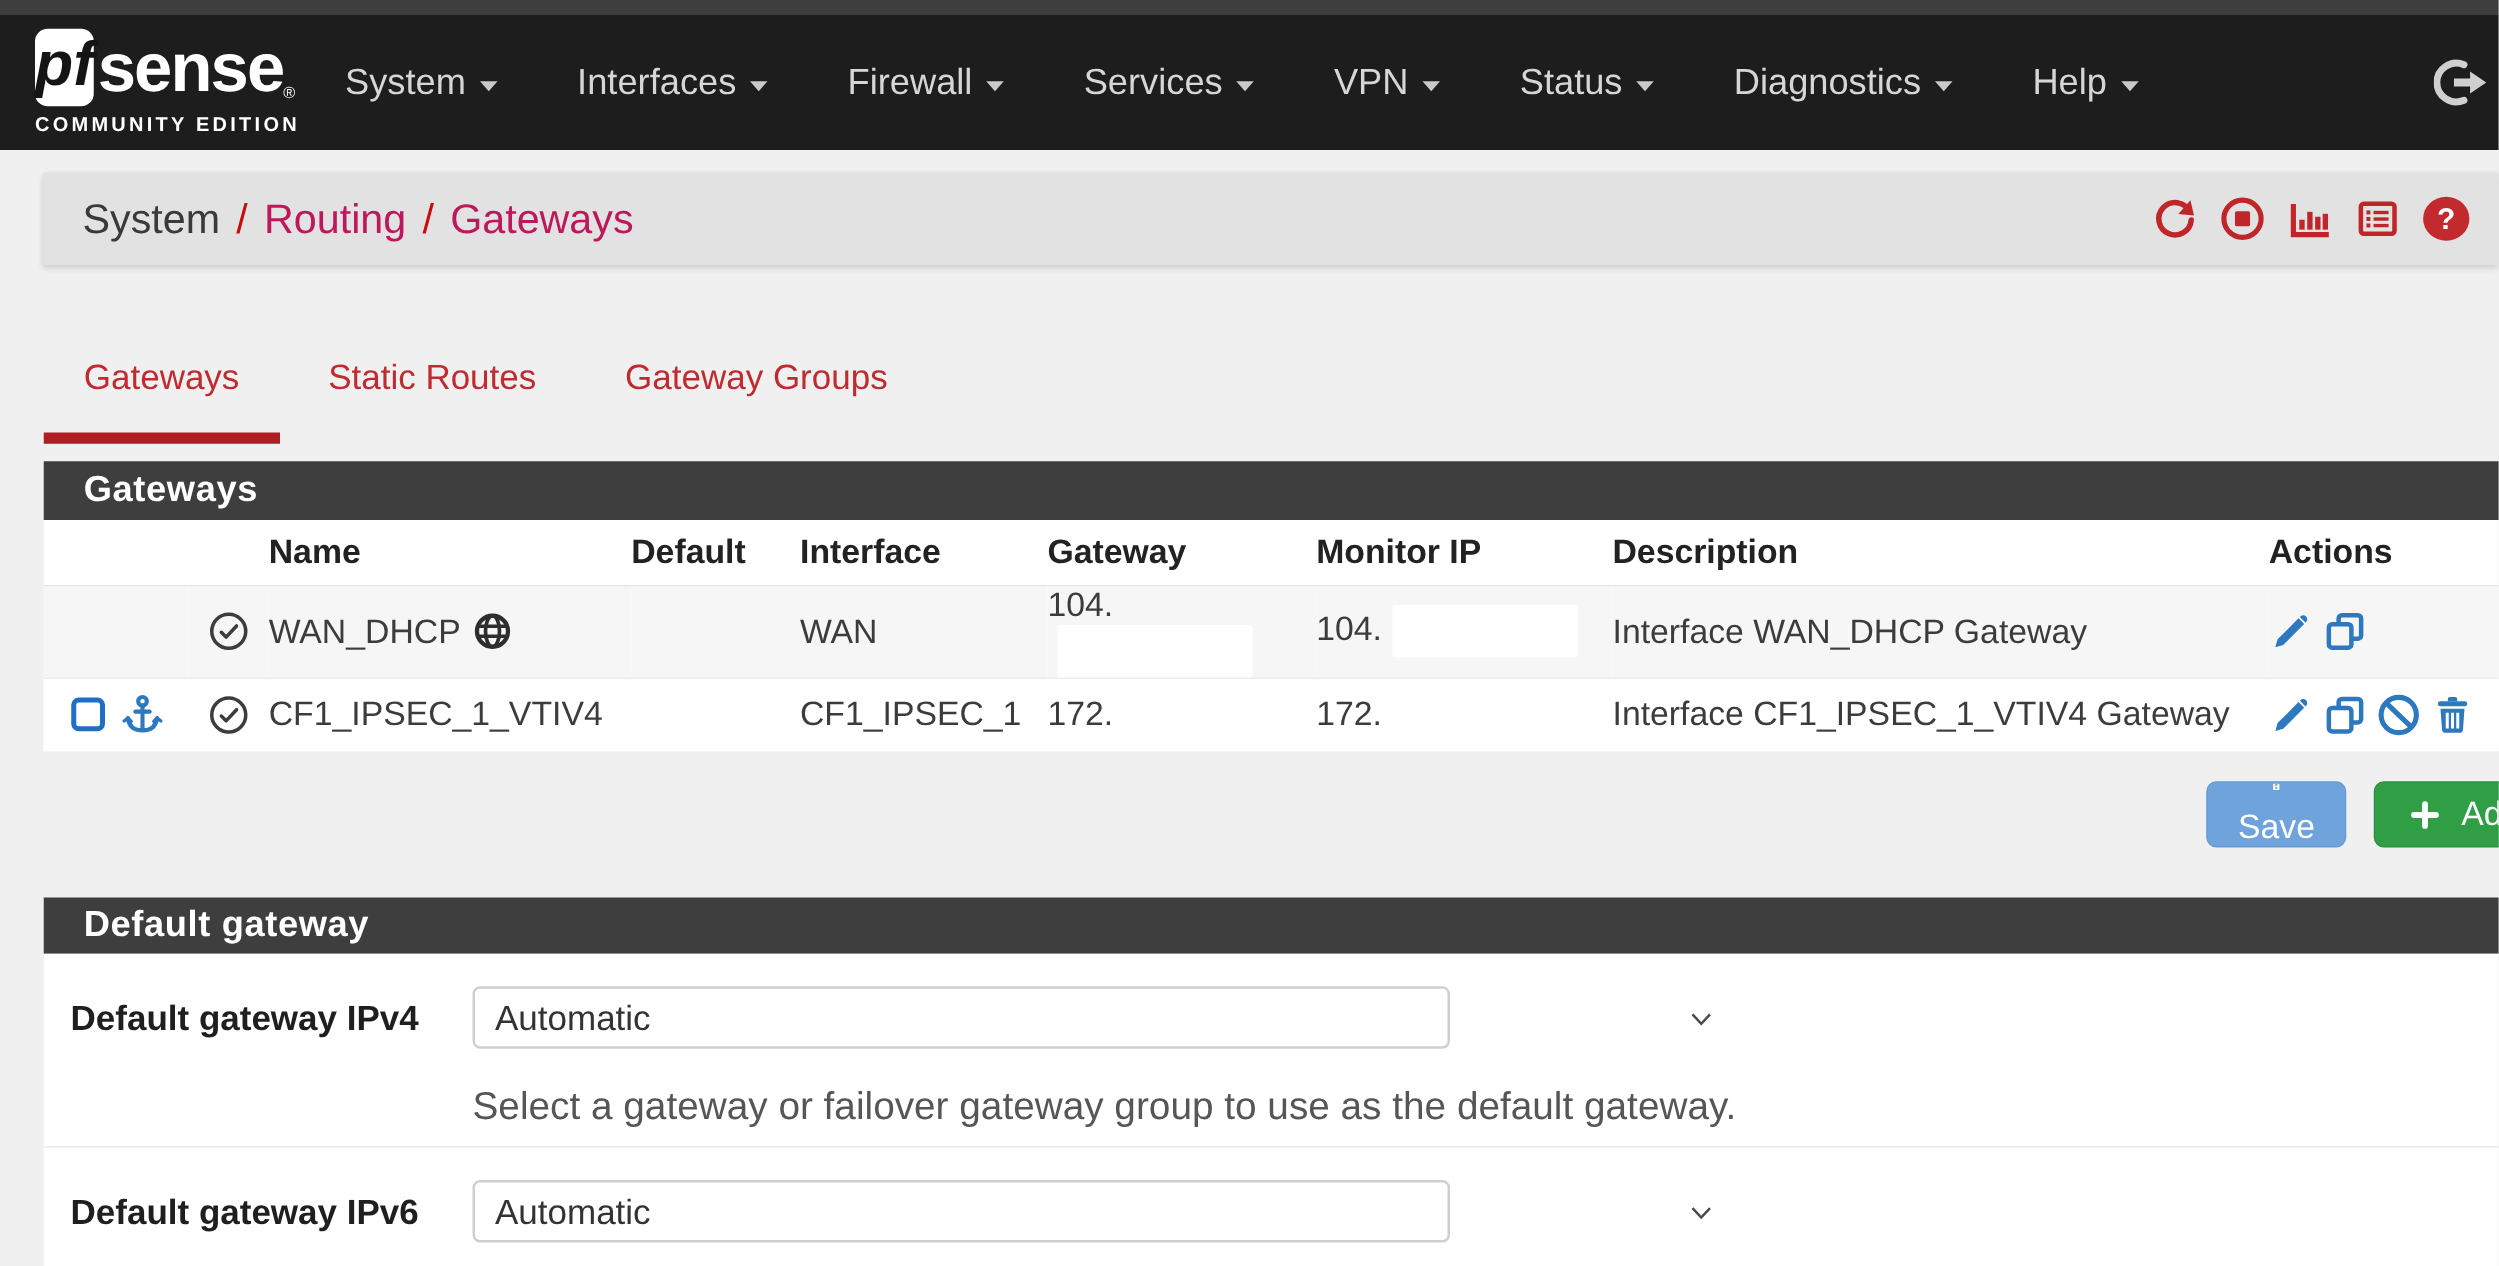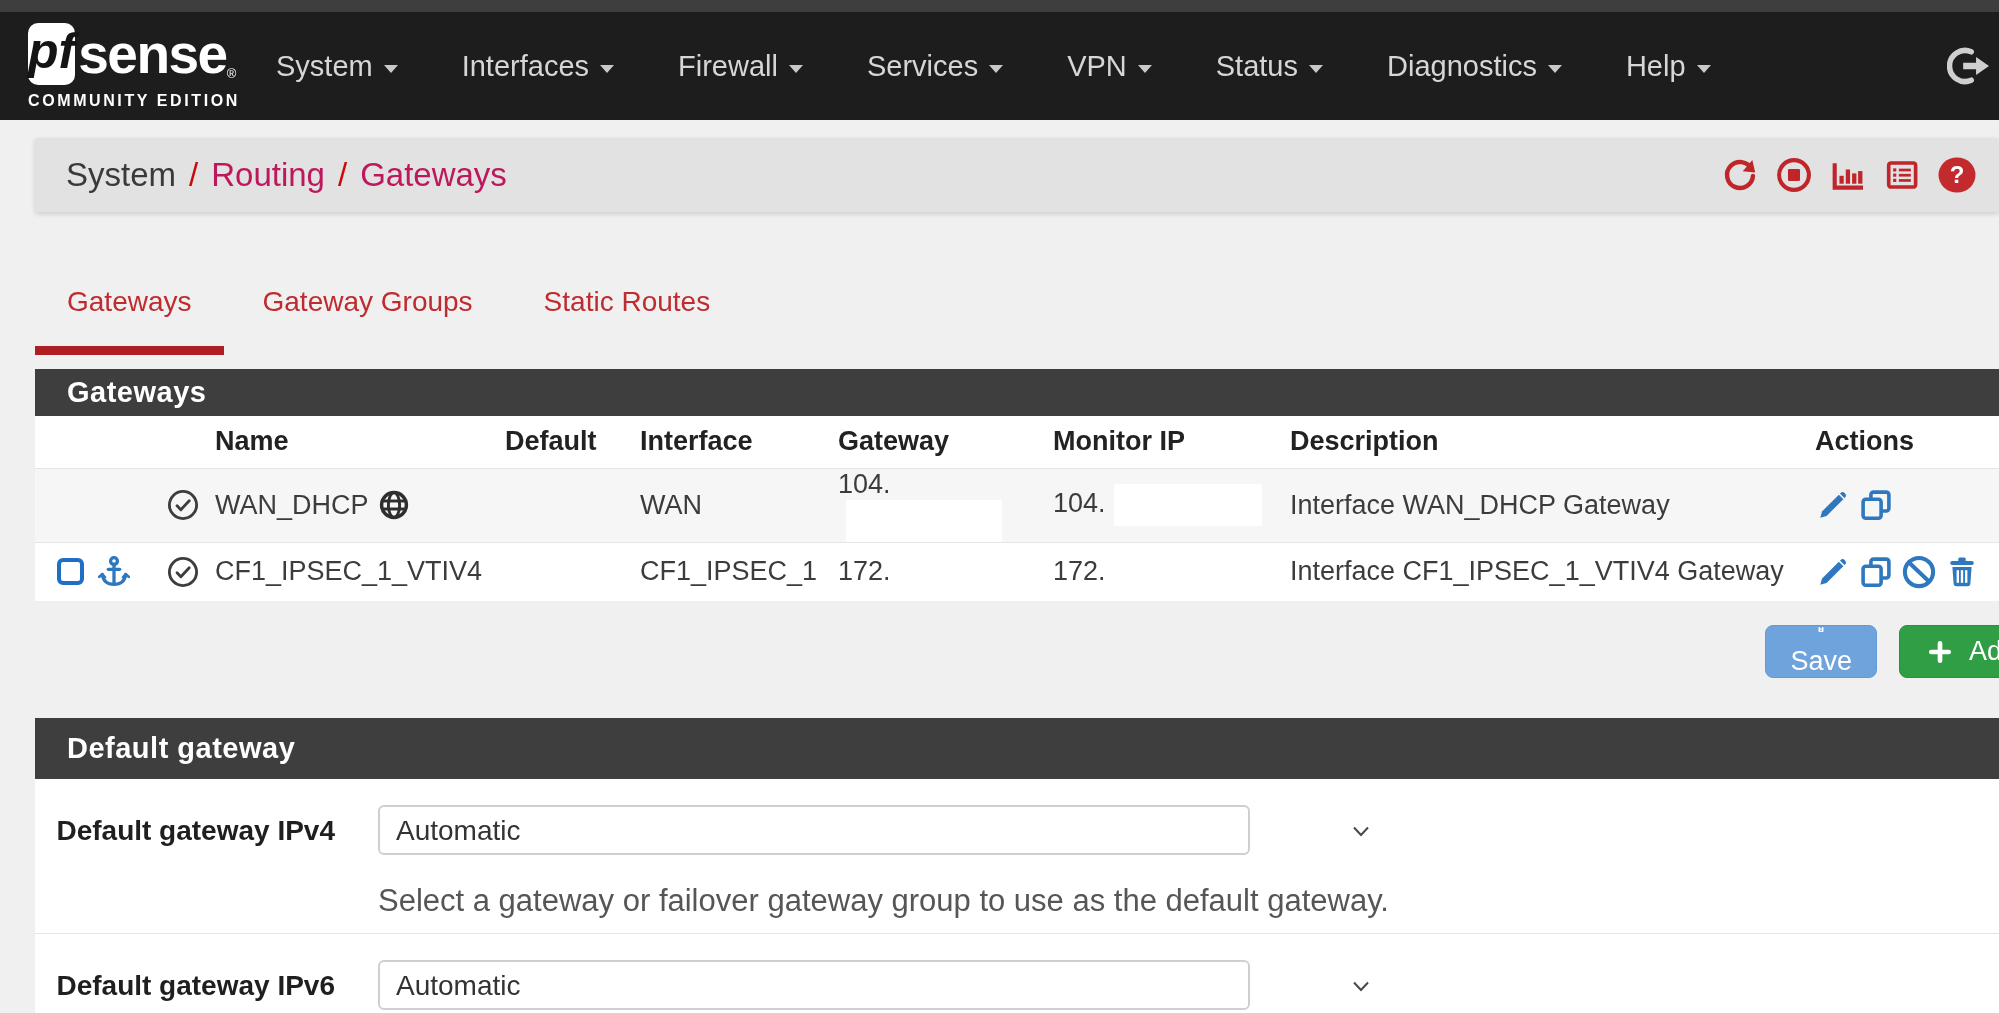--- a/index.html
+++ b/index.html
@@ -65,21 +65,21 @@
   .btn { height:53px; border-radius:8px; font-size:27px; color:#fff; display:flex;
     align-items:center; cursor:pointer; border:none; font-family:inherit; }
   .btn-save { background:#6fa3dc; padding:0 24px; gap:13px; border:1px solid #639ad5;flex-direction:column; }
   .btn-add { background:#2f9e45; padding:0 26px; gap:15px; border:1px solid #2a9040; }
   
   .dg-body { background:#fff; }
   .dg-row { display:flex; padding:26px 0 14px 0; }
   .dg-row + .dg-row { border-top:1px solid #e5e5e5; }
   .dg-label { width:300px; text-align:right; font-weight:bold; font-size:28px; color:#1f1f1f; padding-top:10px; flex:none;}
   .dg-control { margin-left:43px; position:relative; }
-  .dg-select { width:872px; height:50px; font-size:28px; color:#333; padding:0 56px 0 16px;
+  .dg-select { width:782px; height:50px; font-size:28px; color:#333; padding:0 56px 0 16px;
     border:2px solid #cfcfcf; border-radius:6px; background:#fff; appearance:none; -webkit-appearance:none;
     font-family:inherit; cursor:pointer;}
   .chev { position:absolute; right:16px; top:14px; pointer-events:none; }
   .dg-help { margin-top:28px; font-size:31px; color:#565656; }
 </style>
 </head>
 <body>
 
 <div class="topstrip"></div>
 
@@ -169,22 +169,22 @@
     </svg>
     <svg width="40" height="38" viewBox="0 0 24 23">
       <ellipse cx="12" cy="11.5" rx="11.2" ry="10.6" fill="#c32a2e"></ellipse>
       <text x="12" y="16.6" text-anchor="middle" font-family="Liberation Sans, sans-serif" font-size="14.5" font-weight="bold" fill="#ffffff">?</text>
     </svg>
   </div>
 </div>
 
 <div class="tabs">
   <div class="tab active">Gateways</div>
+  <div class="tab">Static Routes</div>
   <div class="tab">Gateway Groups</div>
-  <div class="tab">Static Routes</div>
 </div>
 
 <div class="panel">
   <div class="panel-header">Gateways</div>
   <table class="gw-table">
     <colgroup>
       <col style="width:115px">
         <col style="width:65px">
         <col style="width:290px">
         <col style="width:135px">
@@ -309,21 +309,21 @@
   </button>
   <button class="btn btn-add">
     <svg width="28" height="28" viewBox="0 0 24 24">
       <path d="M12 4.5 L12 19.5 M4.5 12 L19.5 12" stroke="#ffffff" stroke-width="4" stroke-linecap="round" fill="none"></path>
     </svg>
     <span>Add</span>
   </button>
 </div>
 
 <div class="panel" style="margin-top:40px">
-  <div class="panel-header" style="height:61px">Default gateway</div>
+  <div class="panel-header" style="height:45px">Default gateway</div>
   <div class="dg-body">
     <div class="dg-row">
       <div class="dg-label">Default gateway IPv4</div>
       <div class="dg-control">
         <select class="dg-select">
           <option>Automatic</option>
         </select>
         <svg class="chev" width="24" height="24" viewBox="0 0 24 24">
           <polyline points="5,8.5 12,16 19,8.5" fill="none" stroke="#4a4a4a" stroke-width="2"></polyline>
         </svg>

